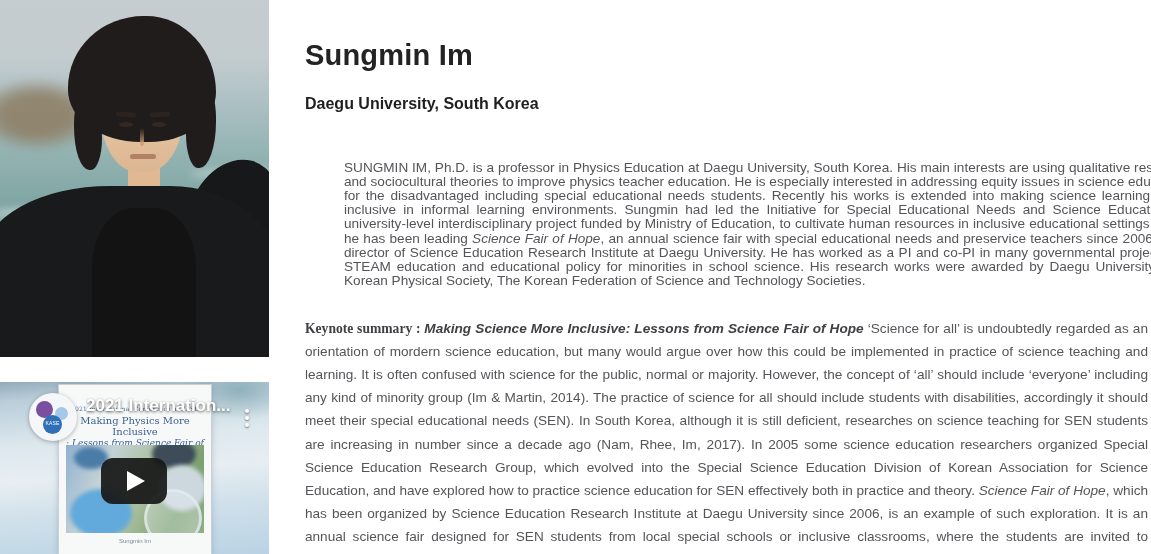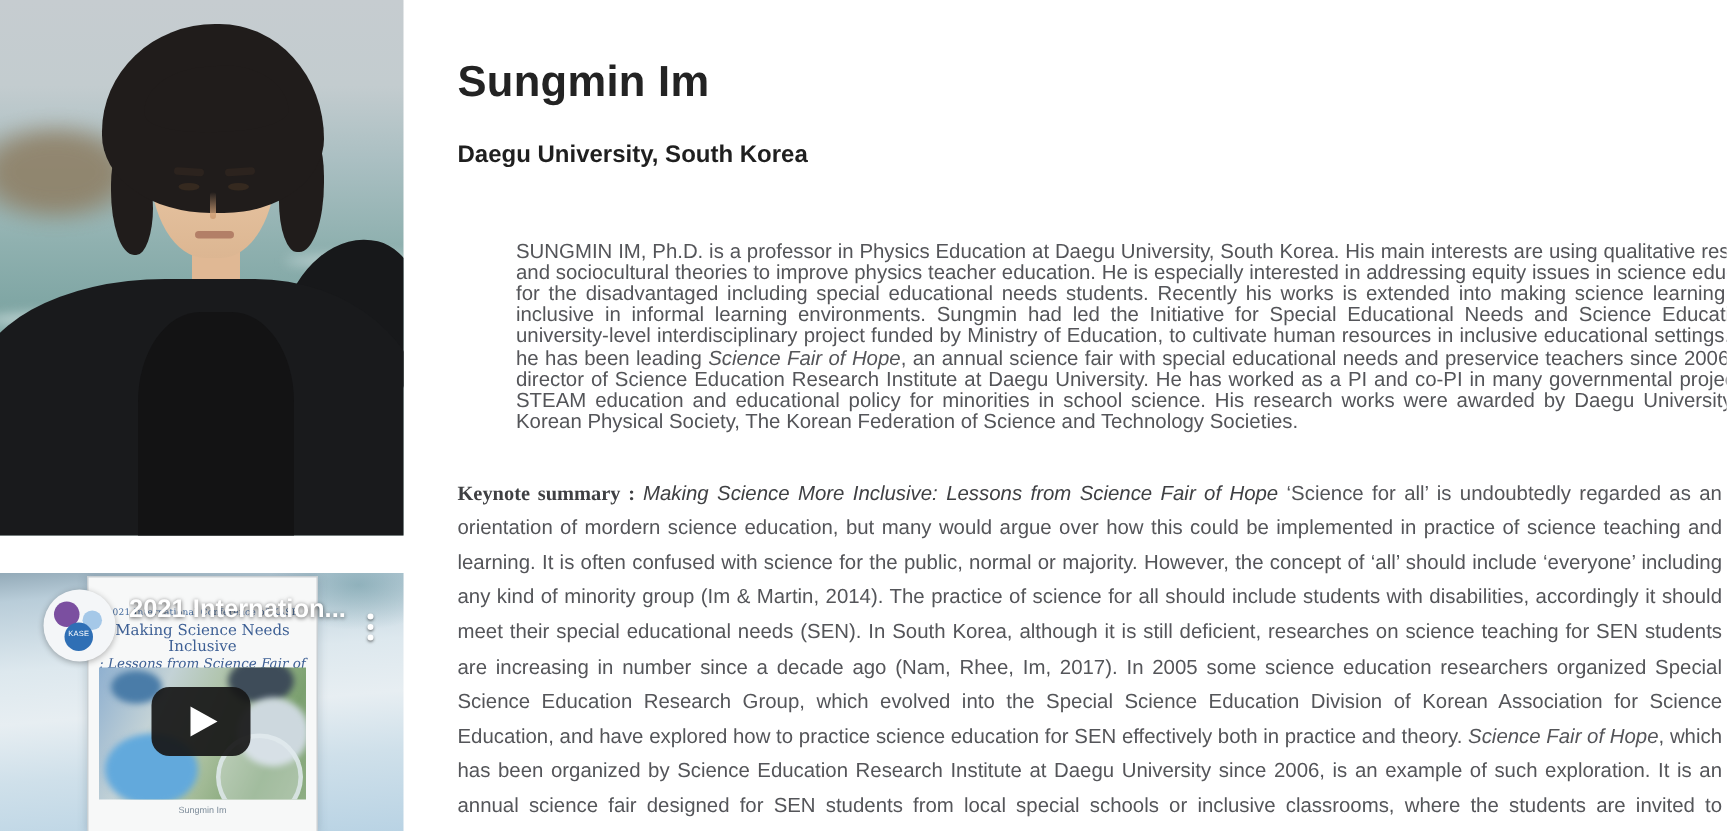--- a/index.html
+++ b/index.html
@@ -59,21 +59,21 @@
   .kebab{position:absolute;right:14px;top:27px;width:16px;height:24px;cursor:pointer;}
   .kebab i{display:block;width:4px;height:4px;border-radius:50%;background:#ffffff;box-shadow:0 1px 2px rgba(0,0,0,.5);margin:0 auto 3px;}
 
   
   .content{position:absolute;left:305px;top:0;width:843px;}
   .name{position:absolute;left:0;top:20px;font-size:29px;font-weight:700;color:#232323;letter-spacing:.2px;}
   .affil{position:absolute;left:0;top:82px;font-size:16px;font-weight:700;color:#1f1f1f;}
   .bio{position:absolute;left:0;top:147px;width:843px;font-size:13.6px;line-height:14.2px;color:#545559;text-align:justify;margin-left:39px;}
   .keynote{position:absolute;left:0;top:303px;width:843px;font-size:13.6px;line-height:23.2px;color:#545559;text-align:justify;}
   .keynote .klabel{font-weight:700;color:#3f4043;font-family:Liberation Serif, serif;}
-  .keynote .ktitle{font-weight:400;font-style:italic;color:#3f4043;}
+  .keynote .ktitle{font-weight:700;font-style:italic;color:#3f4043;}
   em{font-style:italic;}
 </style>
 </head>
 <body>
 
 <div class="headshot">
   <div class="hill"></div>
   <div class="foam1"></div>
   <div class="foam2"></div>
   <div class="hair-side-l"></div>
@@ -91,21 +91,21 @@
   <div class="hoodie"></div>
   <div class="jacket"></div>
   <div class="shirt"></div>
 </div>
 
 <div class="video">
   <div class="tealcorner"></div>
 
   <div class="slide">
     <div class="slide-conf">2021 International Conference of KASE</div>
-    <div class="slide-title1">Making Science Needs Inclusive</div>
+    <div class="slide-title1">Making Physics More Inclusive</div>
     <div class="slide-title2">: Lessons from Science Fair of Hope</div>
     <div class="slide-photo">
       <div class="blob cap"></div>
       <div class="blob boyhair"></div>
       <div class="blob boyshirt"></div>
       <div class="blob kidshirt"></div>
       <div class="lens"></div>
     </div>
     <div class="slide-speaker">Sungmin Im</div>
   </div>

